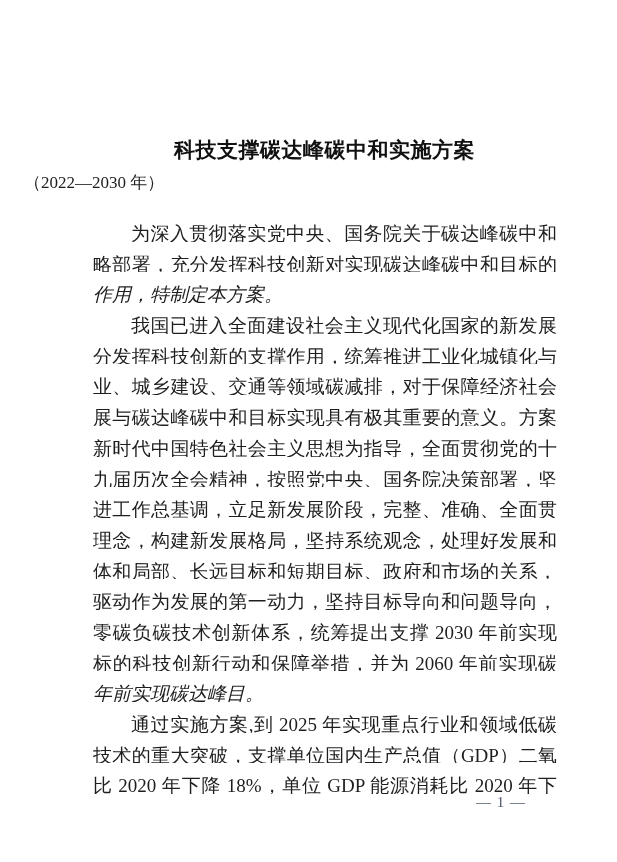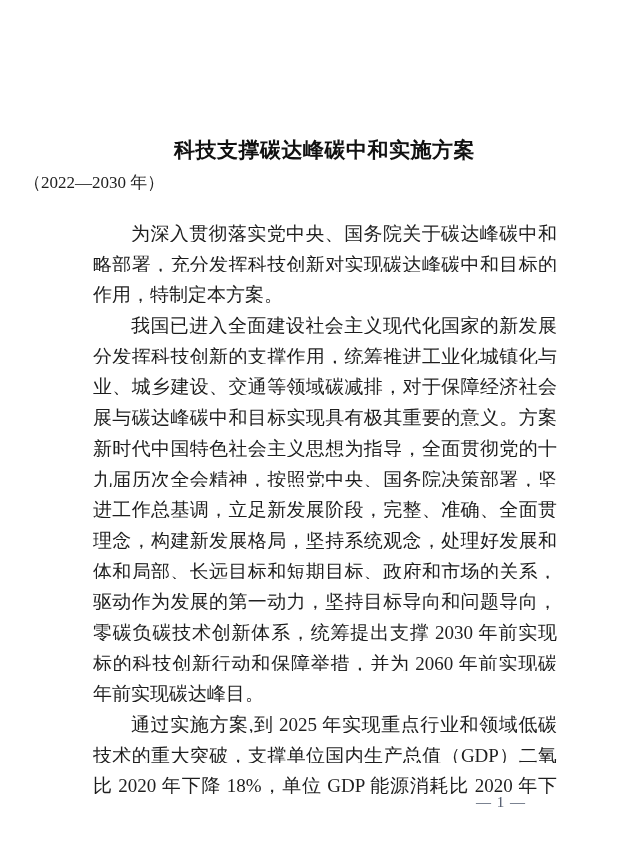--- a/index.html
+++ b/index.html
@@ -50,20 +50,21 @@
     text-align-last: justify;
     white-space: nowrap;
     height: 30.7px;
     overflow: hidden;
   }
   .line.justified { white-space: normal; }
   .line.first { text-indent: 2em; }
   .line.last {
     text-align: left;
     text-align-last: left;
+    font-style: italic;
   }
   .page-footer {
     position: absolute;
     top: 770px;
     right: 99px;
     font-size: 15px;
     letter-spacing: 1px;
     color: #4e586b;
     white-space: nowrap;
   }

